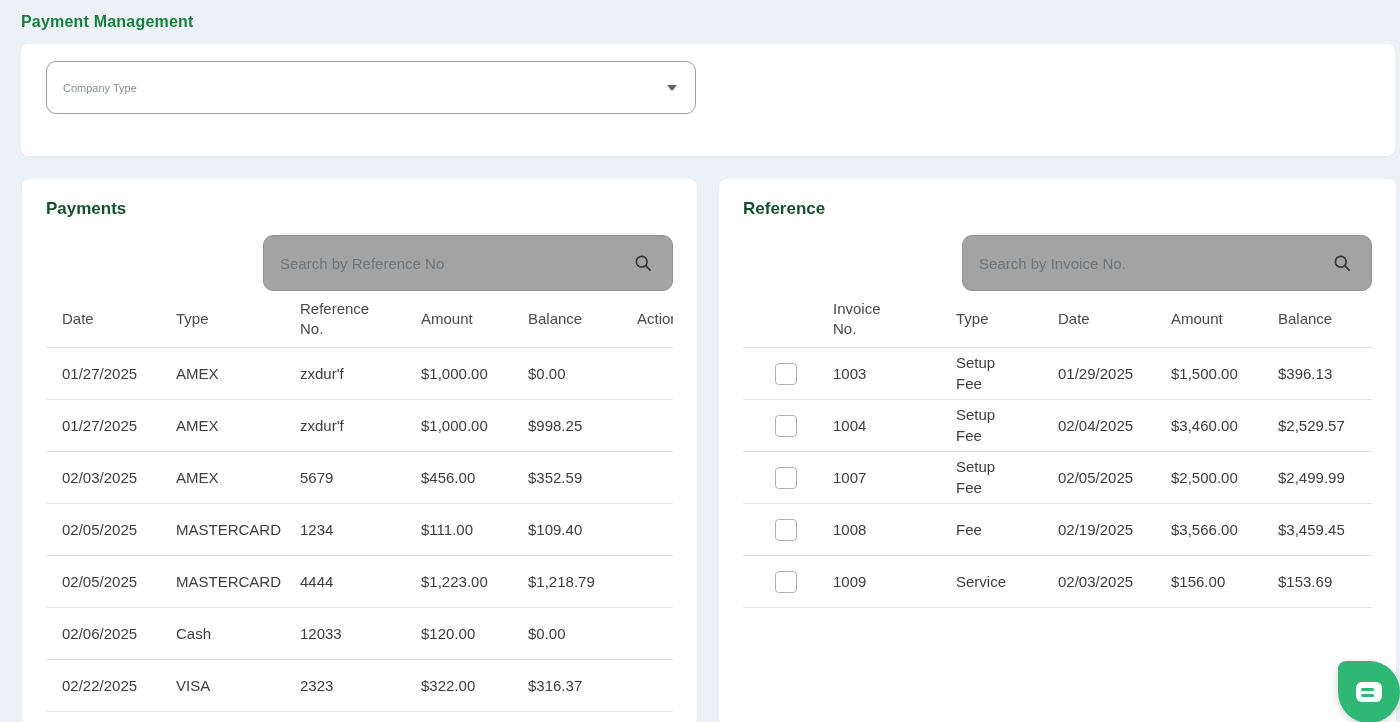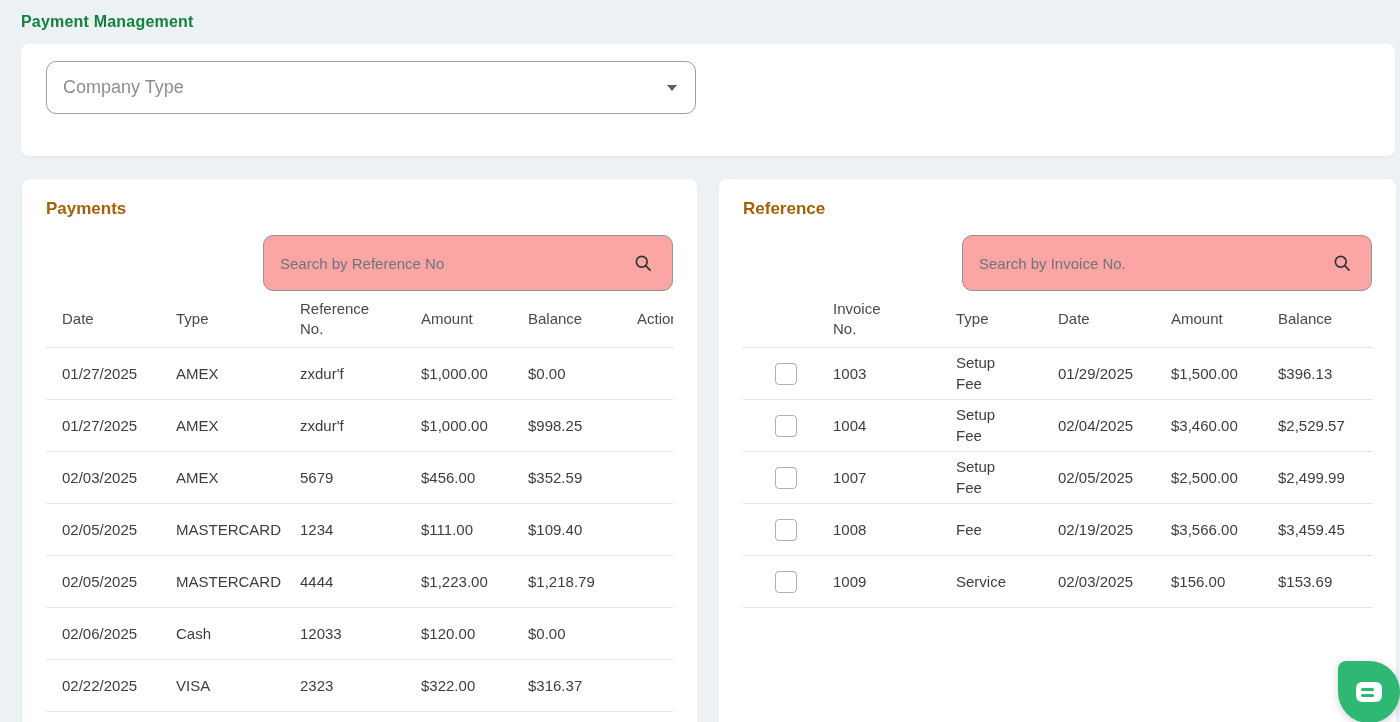--- a/index.html
+++ b/index.html
@@ -22,49 +22,49 @@
     padding:17px 0 0 25px;
     box-shadow:0 1px 3px rgba(30,60,110,.05);
   }
   .select-field {
     width:650px; height:53px;
     border:1px solid #999fa5; border-radius:10px;
     display:flex; align-items:center;
     padding:0 18px 0 16px;
     background:#fff; cursor:pointer;
   }
-  .select-label { color:#8a8f94; font-size:18px; flex:1; }
+  .select-label { color:#8a8f94; font-size:11px; flex:1; }
   .select-arrow {
     width:0; height:0;
     border-left:5px solid transparent; border-right:5px solid transparent;
     border-top:6px solid #5a5f63;
   }
   
   .panels-row { display:flex; gap:22px; padding:23px 0 0 22px; }
   .panel {
     background:#fff; border-radius:8px 8px 0 0;
     height:560px;
     padding:0 24px;
     box-shadow:0 1px 3px rgba(30,60,110,.05);
     overflow:hidden;
   }
   .panel-payments { width:675px; }
   .panel-invoices { width:677px; }
-  .panel-title { font-size:17px; font-weight:700; color:#a16207; margin-top:20px; }
+  .panel-title { font-size:17px; font-weight:700; color:#14532d; margin-top:20px; }
   .search-row { display:flex; justify-content:flex-end; margin-top:16px; }
   .search-box {
     position:relative; width:410px; height:56px;
   }
   .search-input {
     width:100%; height:100%;
     border:1px solid #8f9499; border-radius:10px;
     font-family:"Liberation Sans", sans-serif;
     font-size:15px; color:#3d3d3d;
     padding:0 28px 0 16px;
-    outline:none; background:#fca5a5;
+    outline:none; background:#a3a3a3;
   }
   .search-input::placeholder { color:#6f7478; opacity:1; }
   .search-icon {
     position:absolute; right:20px; top:18px; width:20px; height:20px;
     pointer-events:none;
   }
   
   .table-clip { overflow:hidden; }
   table { border-collapse:collapse; table-layout:fixed; }
   .payments-table { width:660px; }

